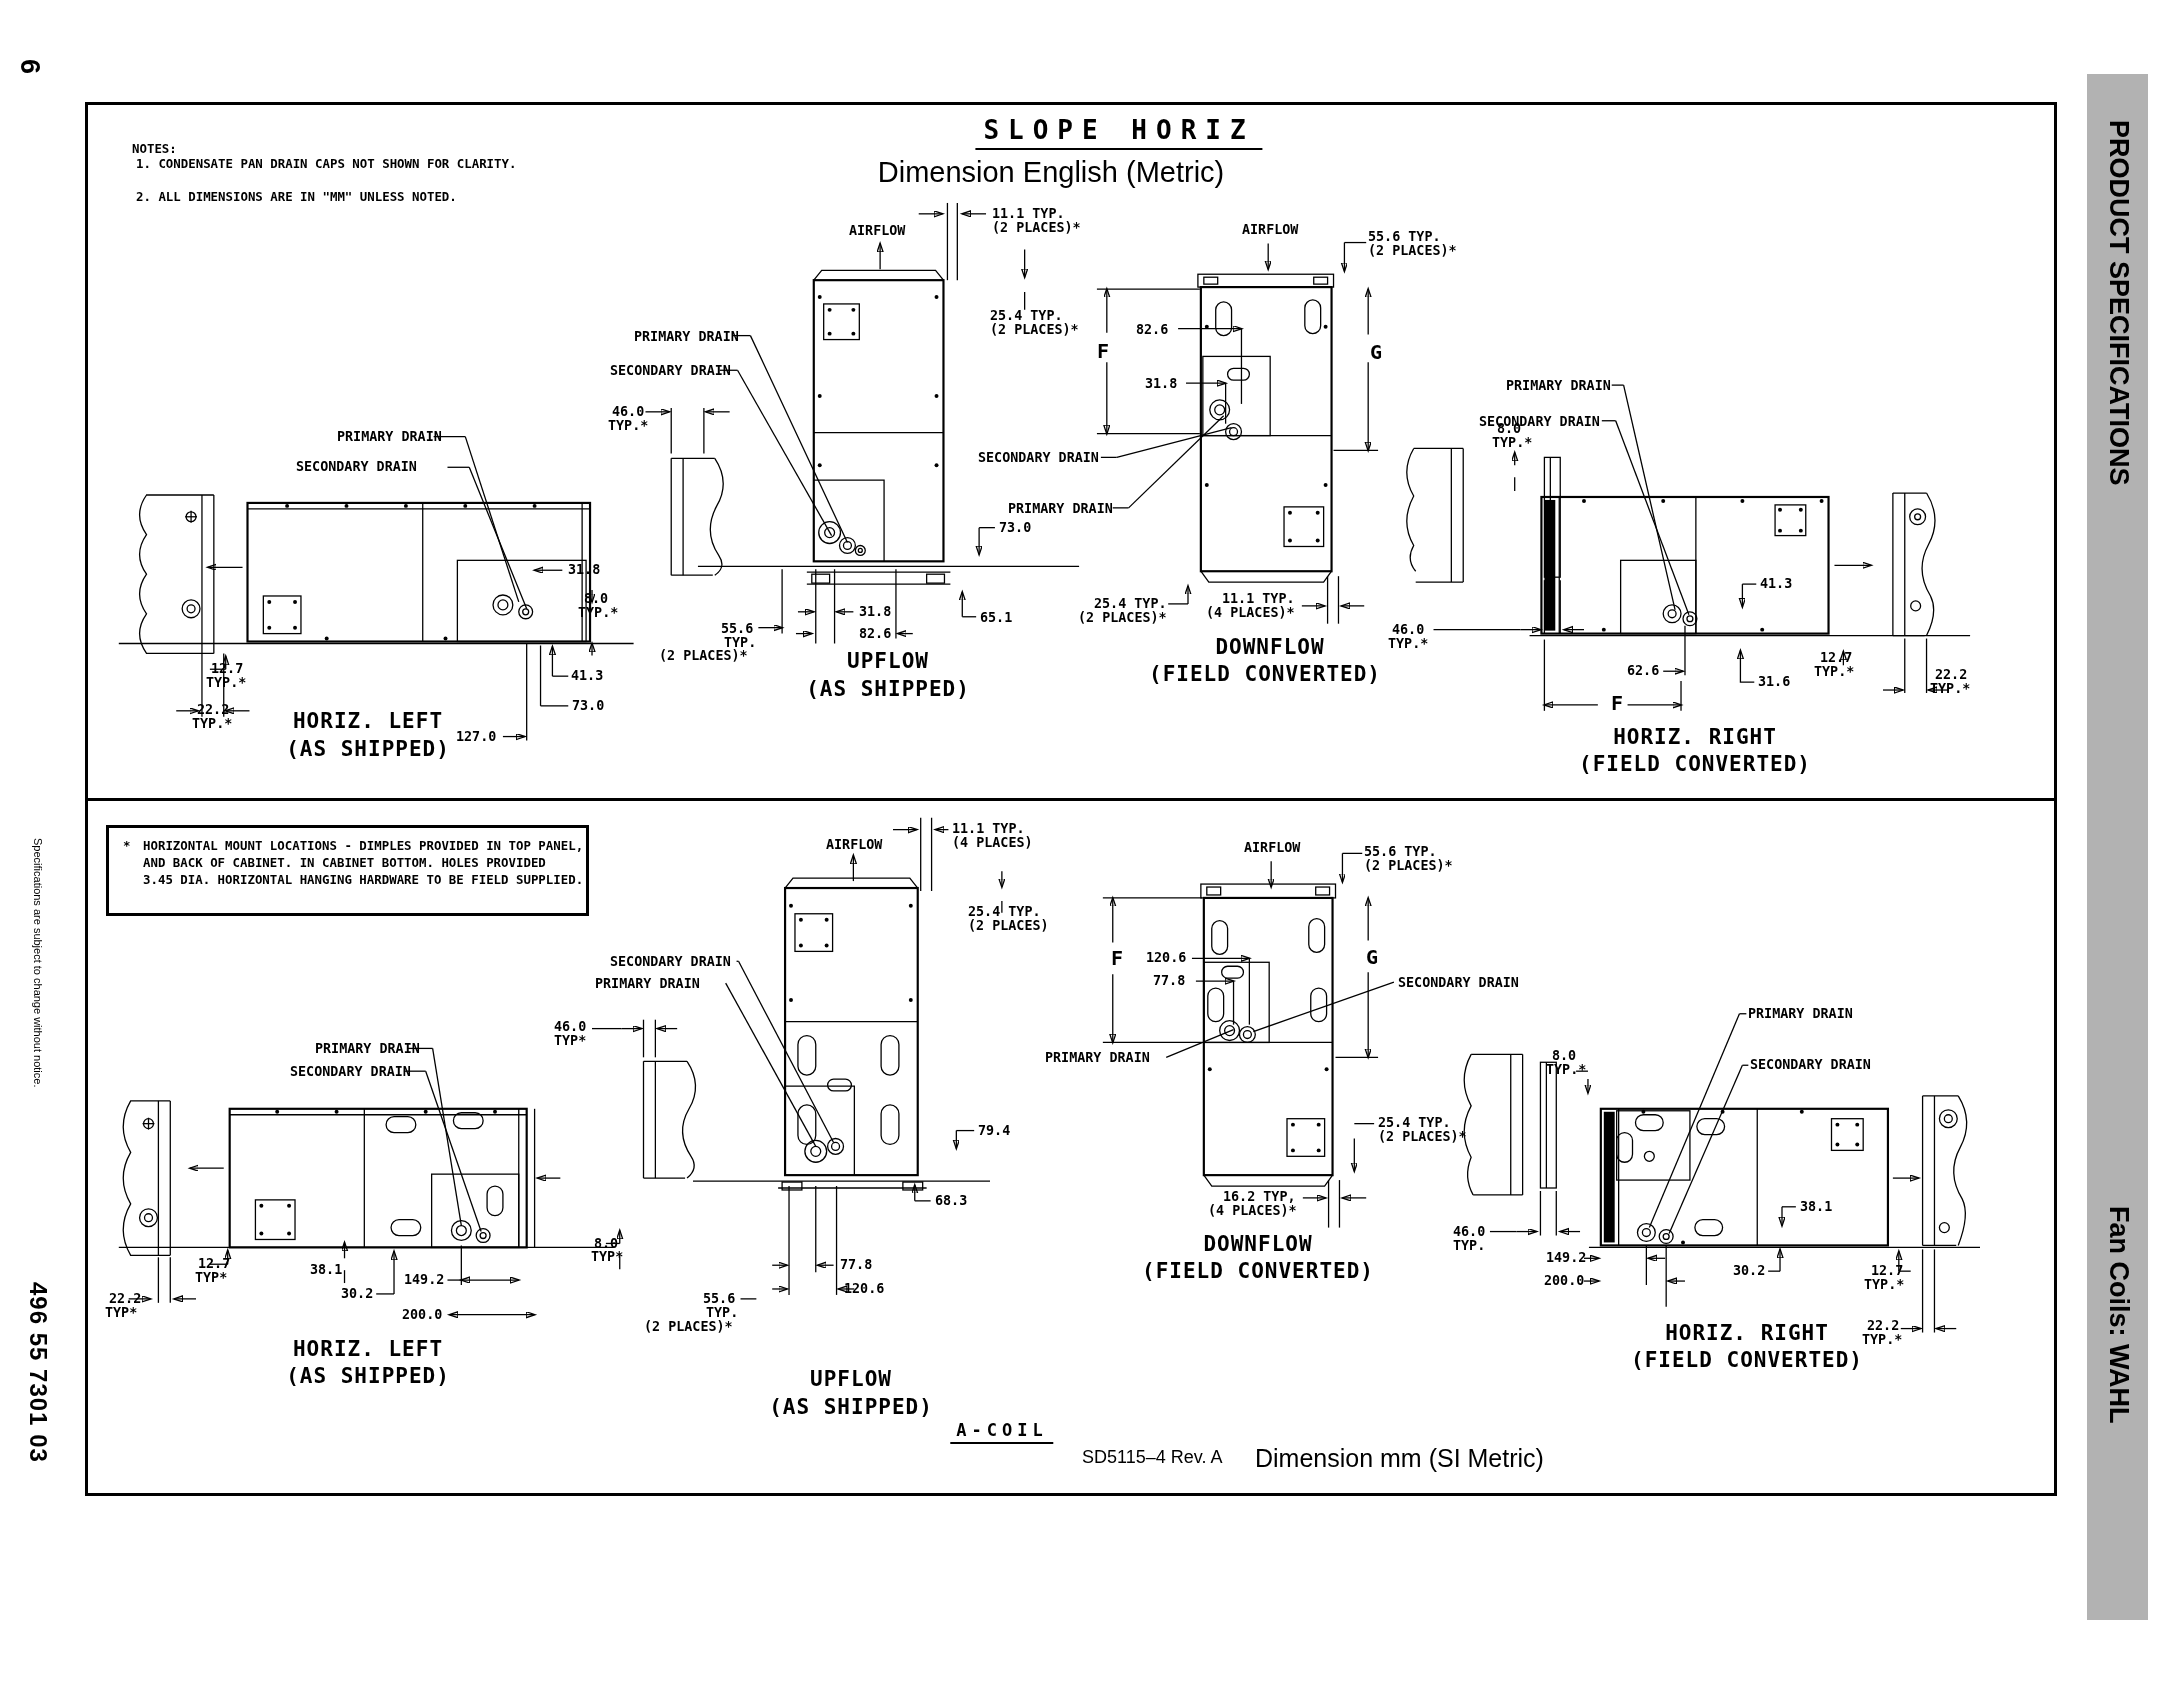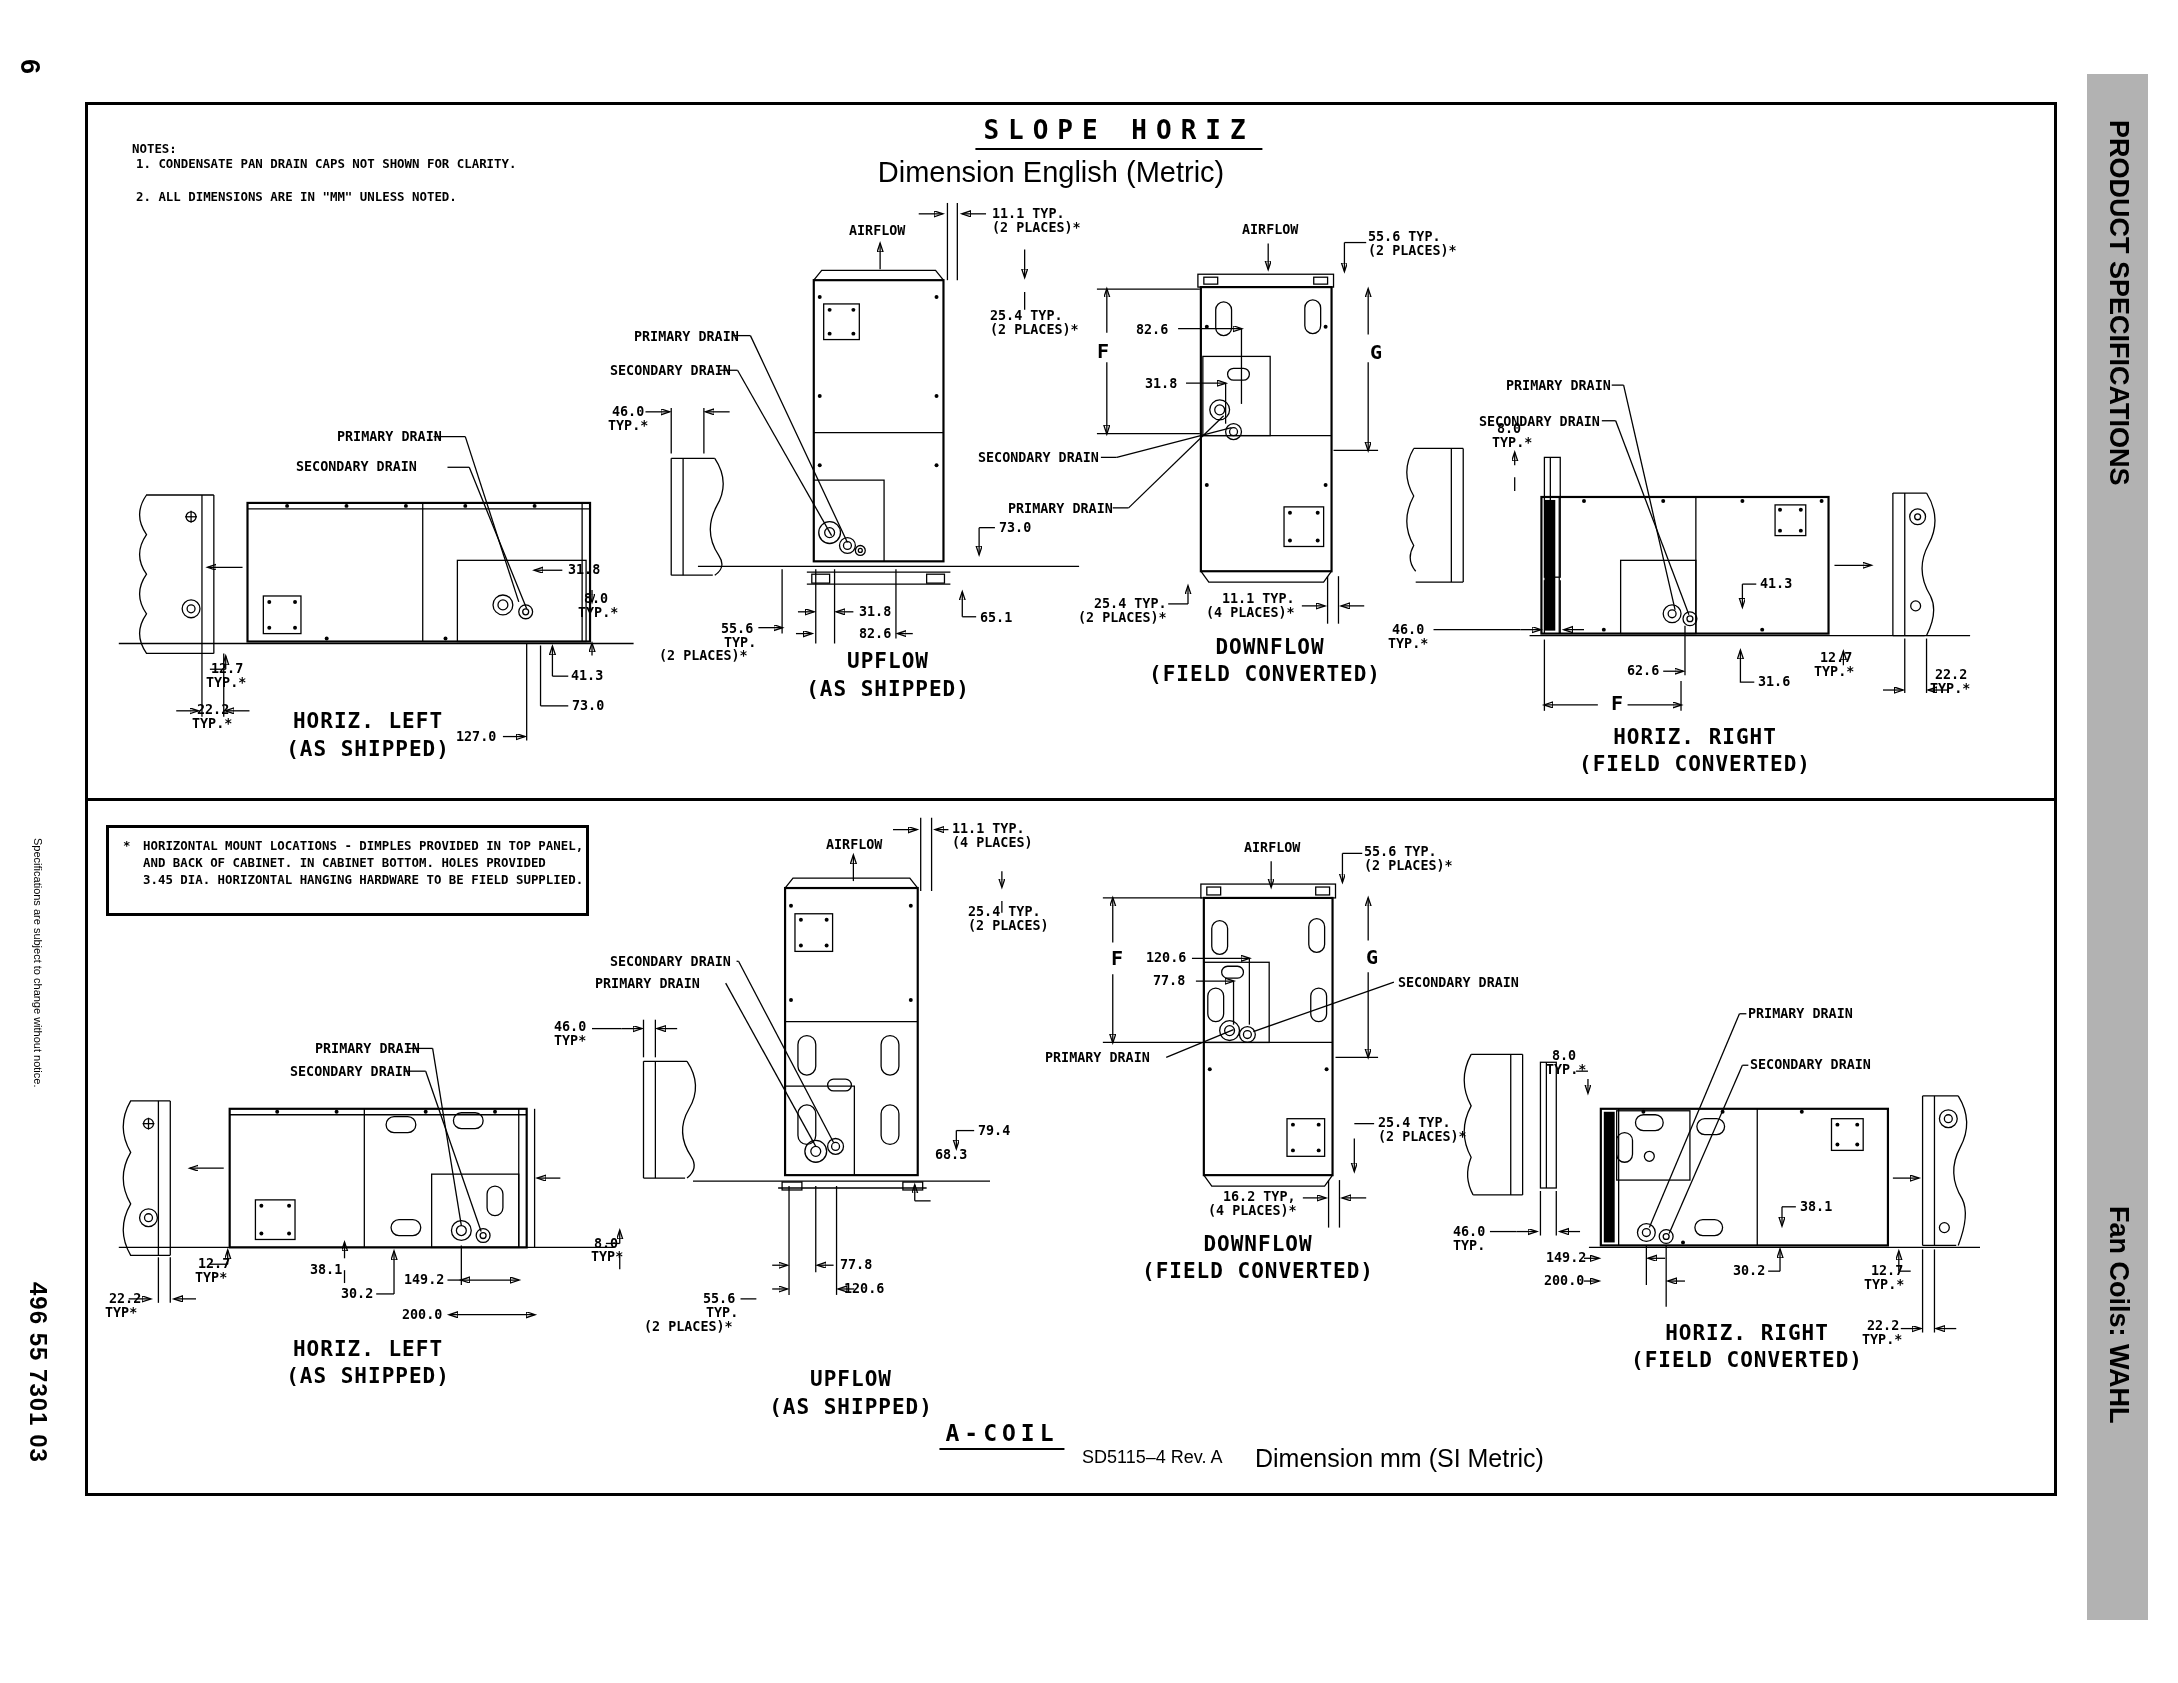--- a/index.html
+++ b/index.html
@@ -16,21 +16,21 @@
   .notetxt{position:absolute;font-weight:bold;font-size:12.4px;line-height:17px;white-space:pre;}
   #art{position:absolute;left:0;top:0;pointer-events:none;}
   #art line,#art path,#art rect,#art circle{stroke:#000;fill:none;stroke-width:1.3px;}
   #art .t2{stroke-width:2.2px;}
   #art .fd{fill:#000;stroke:none;}
   #slope-title{position:absolute;left:1119px;top:115px;transform:translateX(-50%);
     font-size:26px;font-weight:bold;letter-spacing:9px;border-bottom:2px solid #000;padding:0 8px 3px 8px;}
   #slope-subtitle{position:absolute;left:1051px;top:156px;transform:translateX(-50%);
     font-family:"Liberation Sans",sans-serif;font-size:29px;}
   #acoil-title{position:absolute;left:1002px;top:1420px;transform:translateX(-50%);
-    font-size:23px;font-weight:bold;letter-spacing:5px;border-bottom:2px solid #000;padding:0 6px 2px 6px;}
+    font-size:17px;font-weight:bold;letter-spacing:5px;border-bottom:2px solid #000;padding:0 6px 2px 6px;}
   #acoil-number{position:absolute;left:1082px;top:1447px;font-family:"Liberation Sans",sans-serif;font-size:18px;}
   #acoil-dim-note{position:absolute;left:1255px;top:1444px;font-family:"Liberation Sans",sans-serif;font-size:25px;}
   #mount-note-box{position:absolute;left:106px;top:825px;width:477px;height:85px;border:3px solid #000;}
 </style>
 </head>
 <body>
 
 <div id="canvas">
 
   <div class="rot" id="page-number" style="left:45px;top:59px;font-size:27px;font-weight:bold;">6</div>
@@ -627,21 +627,21 @@
       <span class="lbl dim" style="left: 594px; top: 1237px;">8.0</span>
       <span class="lbl dim" style="left: 591px; top: 1250px;">TYP*</span>
       <span class="lbl dim" style="left: 826px; top: 838px;">AIRFLOW</span>
       <span class="lbl dim" style="left: 952px; top: 822px;">11.1 TYP.</span>
       <span class="lbl dim" style="left: 952px; top: 836px;">(4 PLACES)</span>
       <span class="lbl dim" style="left: 968px; top: 905px;">25.4 TYP.</span>
       <span class="lbl dim" style="left: 968px; top: 919px;">(2 PLACES)</span>
       <span class="lbl dim" style="left: 610px; top: 955px;">SECONDARY DRAIN</span>
       <span class="lbl dim" style="left: 595px; top: 977px;">PRIMARY DRAIN</span>
       <span class="lbl dim" style="left: 978px; top: 1124px;">79.4</span>
-      <span class="lbl dim" style="left: 935px; top: 1148px;">68.3</span>
+      <span class="lbl dim" style="left: 935px; top: 1194px;">68.3</span>
       <span class="lbl dim" style="left: 840px; top: 1258px;">77.8</span>
       <span class="lbl dim" style="left: 844px; top: 1282px;">120.6</span>
       <span class="lbl dim" style="left: 703px; top: 1292px;">55.6</span>
       <span class="lbl dim" style="left: 706px; top: 1306px;">TYP.</span>
       <span class="lbl dim" style="left: 644px; top: 1320px;">(2 PLACES)*</span>
       <span class="lbl cap" style="left: 851px; top: 1369px;">UPFLOW</span>
       <span class="lbl cap" style="left: 851px; top: 1397px;">(AS SHIPPED)</span>
       <span class="lbl dim" style="left: 1244px; top: 841px;">AIRFLOW</span>
       <span class="lbl dim" style="left: 1364px; top: 845px;">55.6 TYP.</span>
       <span class="lbl dim" style="left: 1364px; top: 859px;">(2 PLACES)*</span>

